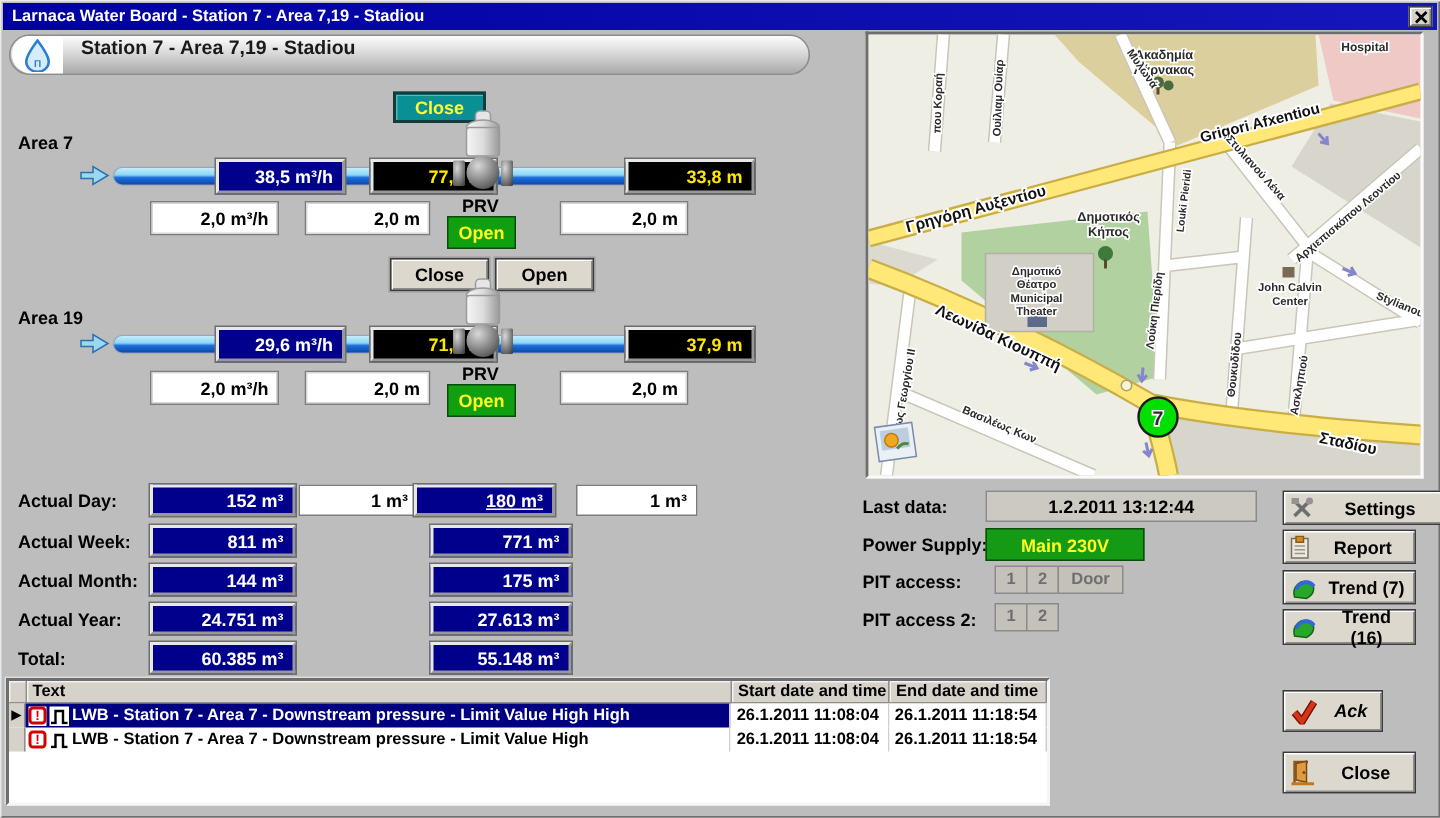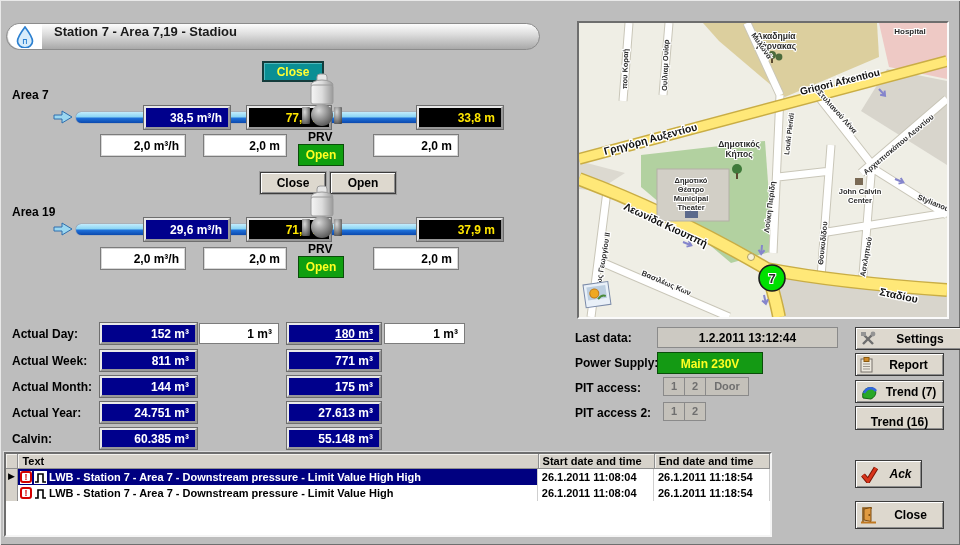--- a/index.html
+++ b/index.html
@@ -49,21 +49,21 @@
   .icobtn span{flex:1;text-align:center;}
   .openbox{position:absolute;background:#0f9f0f;border:1px solid #0a4d0a;color:#ffff22;font-weight:bold;font-size:12px;
            text-align:center;padding-top:3px;}
   .powerbox{position:absolute;background:#149a14;border:1px solid #0a4d0a;color:#ffff22;font-weight:bold;font-size:12px;
             text-align:center;padding-top:4px;}
   .databox{position:absolute;background:#ccc9c2;border:1px solid #8a8a8a;color:#000;font-weight:bold;font-size:12px;
            text-align:center;padding-top:3px;}
   .pitbox{position:absolute;background:#c4c1ba;border:1px solid #8a8a8a;color:#6f6f6f;font-weight:bold;font-size:11px;
           text-align:center;padding-top:2px;}
   
-  .alarmpanel{position:absolute;left:4px;top:452px;width:768px;height:85px;background:#fff;
+  .alarmpanel{position:absolute;left:4px;top:452px;width:696px;height:85px;background:#fff;
               border:2px solid #6e6e6e;border-right-color:#f5f5f5;border-bottom-color:#f5f5f5;
               box-shadow:-1px -1px 0 #dcdcdc;}
   .thead{display:flex;height:15px;background:#d6d2ca;font-weight:bold;font-size:11px;}
   .thead .c{border-right:1px solid #8f8f8f;border-bottom:1px solid #8f8f8f;box-shadow:inset 1px 1px 0 #f4f2ee;
             padding:1px 0 0 4px;overflow:hidden;white-space:nowrap;}
   .trow{display:flex;height:16px;font-weight:bold;font-size:11px;align-items:stretch;}
   .trow .sel{width:13px;background:#d6d2ca;border-right:1px solid #8f8f8f;font-size:9px;text-align:center;line-height:15px;color:#000;}
   .trow .txt{width:561px;display:flex;align-items:center;gap:2px;padding-left:2px;border-right:1px solid #cfcfcf;overflow:hidden;white-space:nowrap;}
   .trow .dt{width:125px;padding:2px 0 0 4px;border-right:1px solid #cfcfcf;color:#000;background:#fff;white-space:nowrap;}
   .rowsel .txt{background:#000080;color:#fff;}
@@ -74,20 +74,28 @@
   .mapframe{position:absolute;left:577px;top:21px;width:372px;height:298px;
             border:2px solid #6e6e6e;border-right-color:#fafafa;border-bottom-color:#fafafa;background:#efeee5;}
   .mapframe svg text{font-weight:bold;paint-order:stroke;stroke:#ffffff;stroke-width:2.2px;fill:#2b2b2b;}
   .mapframe svg text.rd{stroke-width:2.6px;fill:#111;}
 </style>
 </head>
 <body>
 
 <div class="win">
 
+  <div class="titlebar">
+    <span class="titletext">Larnaca Water Board - Station 7 - Area 7,19 - Stadiou</span>
+    <button class="xbtn">
+        <svg width="9" height="9">
+          <path d="M1,1 L8,8 M8,1 L1,8" stroke="#000" stroke-width="1.8"></path>
+        </svg>
+      </button>
+  </div>
 
   <div class="hdr">
     <span class="dropwrap">
       <svg width="20" height="22" viewBox="0 0 24 26">
           <path d="M12 1 C12 1 3 13 3 18 a9 8 0 0 0 18 0 C21 13 12 1 12 1 Z" fill="#d7ecfa" stroke="#2a7fd0" stroke-width="2"></path>
           <text x="12" y="22" text-anchor="middle" font-size="8" font-weight="bold" fill="#2a7fd0">Π</text>
         </svg>
     </span>
     <span class="hdrtext">Station 7 - Area 7,19 - Stadiou</span>
   </div>
@@ -161,36 +169,36 @@
   <div class="lbl" style="left:308px;top:242px;font-size:12px;">PRV</div>
   <div class="openbox" style="left:298px;top:256px;width:46px;height:22px;">Open</div>
 
   <div class="sp" style="left:100px;top:247px;width:86px;">2,0 m³/h</div>
   <div class="sp" style="left:203px;top:247px;width:84px;">2,0 m</div>
   <div class="sp" style="left:373px;top:247px;width:86px;">2,0 m</div>
 
   <div class="lbl" style="left:12px;top:327px;">Actual Day:</div>
   <div class="st navy" style="left:100px;top:323px;width:97px;">152 m³</div>
   <div class="stw" style="left:199px;top:323px;width:80px;">1 m³</div>
-  <div class="st navy" style="left:287px;top:323px;width:94px;text-decoration:underline;">180 m³</div>
+  <div class="st navy" style="left:276px;top:323px;width:94px;text-decoration:underline;">180 m³</div>
   <div class="stw" style="left:384px;top:323px;width:81px;">1 m³</div>
 
   <div class="lbl" style="left:12px;top:354px;">Actual Week:</div>
   <div class="st navy" style="left:100px;top:350px;width:97px;">811 m³</div>
   <div class="st navy" style="left:287px;top:350px;width:94px;">771 m³</div>
 
   <div class="lbl" style="left:12px;top:380px;">Actual Month:</div>
   <div class="st navy" style="left:100px;top:376px;width:97px;">144 m³</div>
   <div class="st navy" style="left:287px;top:376px;width:94px;">175 m³</div>
 
   <div class="lbl" style="left:12px;top:406px;">Actual Year:</div>
   <div class="st navy" style="left:100px;top:402px;width:97px;">24.751 m³</div>
   <div class="st navy" style="left:287px;top:402px;width:94px;">27.613 m³</div>
 
-  <div class="lbl" style="left:12px;top:432px;">Calvin:</div>
+  <div class="lbl" style="left:12px;top:432px;">Total:</div>
   <div class="st navy" style="left:100px;top:428px;width:97px;">60.385 m³</div>
   <div class="st navy" style="left:287px;top:428px;width:94px;">55.148 m³</div>
 
   <div class="mapframe">
     <svg width="368" height="294" viewBox="0 0 368 294">
       <rect width="368" height="294" fill="#efeee5"></rect>
       <polygon points="0,138 46,150 18,168 0,166" fill="#dcd9d0"></polygon>
       <polygon points="124,0 298,0 300,34 206,74 140,18" fill="#dccf9e"></polygon>
       <polygon points="300,0 368,0 368,56 310,44" fill="#eec9c5"></polygon>
       <polygon points="308,46 368,58 368,142 282,88" fill="#d8d5cc"></polygon>
@@ -308,21 +316,21 @@
       </svg>
     <span>Report</span>
   </button>
   <button class="icobtn" style="left:855px;top:380px;width:89px;height:23px;">
     <svg width="18" height="16">
         <path d="M3,14 C1,7 7,2 13,4 C17,6 17,12 11,15 Z" fill="#28a828" stroke="#156515"></path>
         <path d="M4,9 C7,3 13,3 16,7" stroke="#3366dd" stroke-width="2.6" fill="none"></path>
       </svg>
     <span>Trend (7)</span>
   </button>
-  <button class="icobtn" style="left:855px;top:406px;width:89px;height:24px;flex-direction:column;">
+  <button class="icobtn" style="left:855px;top:406px;width:89px;height:24px;">
     <svg width="18" height="16">
         <path d="M3,14 C1,7 7,2 13,4 C17,6 17,12 11,15 Z" fill="#28a828" stroke="#156515"></path>
         <path d="M4,9 C7,3 13,3 16,7" stroke="#3366dd" stroke-width="2.6" fill="none"></path>
       </svg>
     <span>Trend (16)</span>
   </button>
 
   <div class="alarmpanel">
     <div class="thead">
       <div class="c" style="width:13px;"></div>

